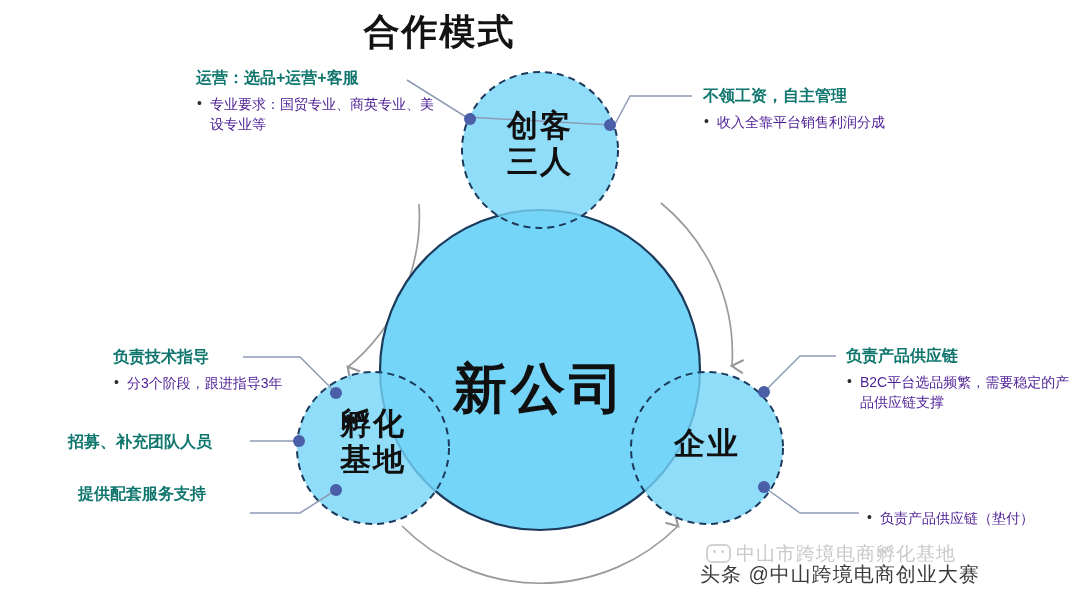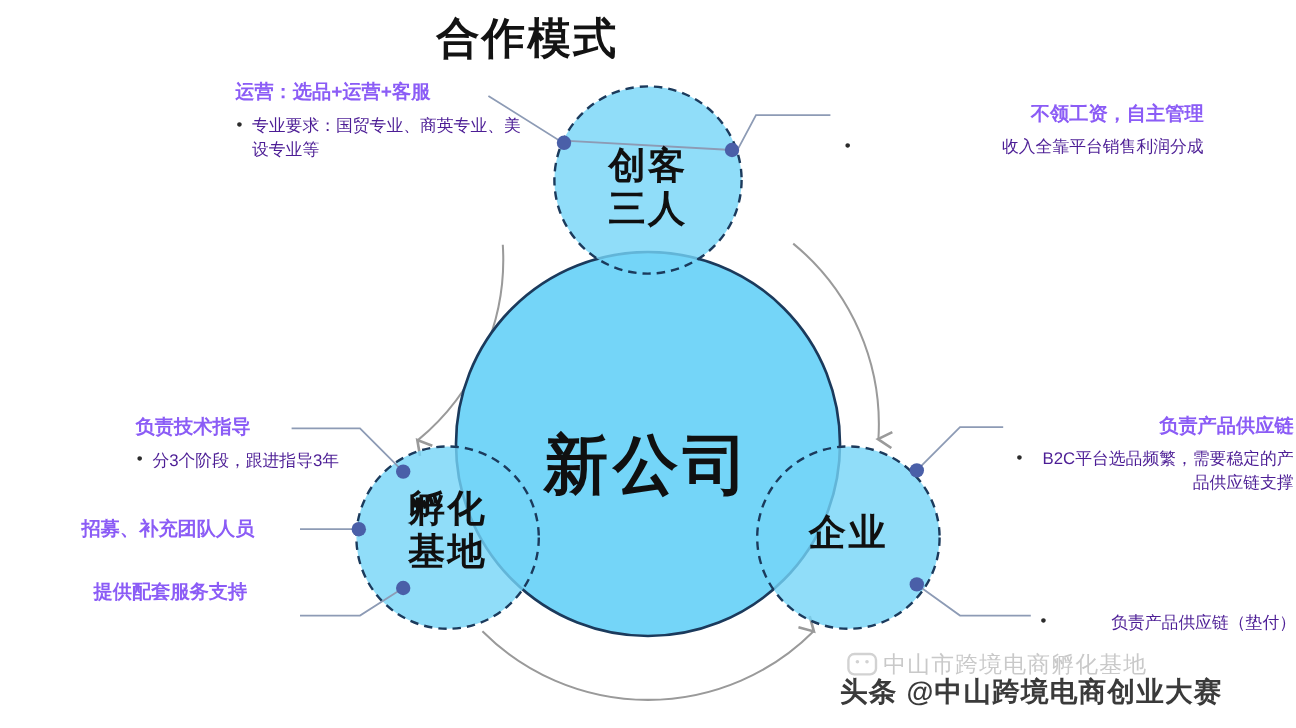--- a/index.html
+++ b/index.html
@@ -37,41 +37,41 @@
     white-space:pre-line;
   }
   .clabel.center { font-size:54px; letter-spacing:4px;margin-top:24px; }
   .clabel.node   { font-size:31px; }
 
   
   .callout { position:absolute; }
   .callout .head {
     font-size:16px;
     font-weight:bold;
-    color:#8b5cf6;
+    color:#0f766e;
     white-space:nowrap;
     line-height:1.3;
   }
   .callout .bullets { margin-top:5px; }
   .callout .bl {
     font-size:14px;
     color:#4c1d95;
     line-height:1.45;
     position:relative;
     padding-left:14px;
     margin-bottom:1px;
   }
   .callout .bl:before {
     content:"\2022";
     position:absolute;
     left:1px; top:-1px;
     font-size:14px;
     color:#2b2b2b;
   }
-  .callout.right .head, .callout.right .bl { text-align:right; }
+  .callout.right .head, .callout.right .bl { text-align:left; }
 
   
   .wm-faint {
     position:absolute;
     left:706px; top:541px;
     font-size:19px;
     color:#c9c9c9;
     letter-spacing:1px;
     white-space:nowrap;
     font-weight:500;
@@ -92,22 +92,22 @@
     border-radius:50%;
     background:#d2d2d2;
     top:4px;
   }
   .wm-faint .wmicon:before { left:5px; }
   .wm-faint .wmicon:after  { left:13px; }
 
   .wm-main {
     position:absolute;
     left:700px; top:561px;
-    font-size:23px;
-    font-weight:bold;
+    font-size:20px;
+    font-weight:normal;
     color:#2c2c2c;
     letter-spacing:1px;
     white-space:nowrap;
     opacity:.93;
   }
 </style>
 </head>
 <body>
 
 <div id="stage">
@@ -147,21 +147,21 @@
       <circle cx="470" cy="119" r="6"></circle>
       <circle cx="764" cy="392" r="6"></circle>
       <circle cx="764" cy="487" r="6"></circle>
       <circle cx="336" cy="393" r="6"></circle>
       <circle cx="299" cy="441" r="6"></circle>
       <circle cx="336" cy="490" r="6"></circle>
     </g>
   </svg>
 
   <div class="clabel center" style="left:380px; top:333px; width:320px;">新公司</div>
-  <div class="clabel node" style="left:460px; top:120px; width:160px;font-family:Liberation Serif, serif;">创客
+  <div class="clabel node" style="left:460px; top:108px; width:160px;font-family:Liberation Serif, serif;">创客
 三人</div>
   <div class="clabel node" style="left:295px; top:406px; width:156px;">孵化
 基地</div>
   <div class="clabel node" style="left:629px; top:426px; width:156px;">企业</div>
 
   <div class="callout" style="left:196px; top:68px; width:250px;">
     <div class="head">运营：选品+运营+客服</div>
     <div class="bullets">
       <div class="bl">专业要求：国贸专业、商英专业、美设专业等</div>
     </div>

